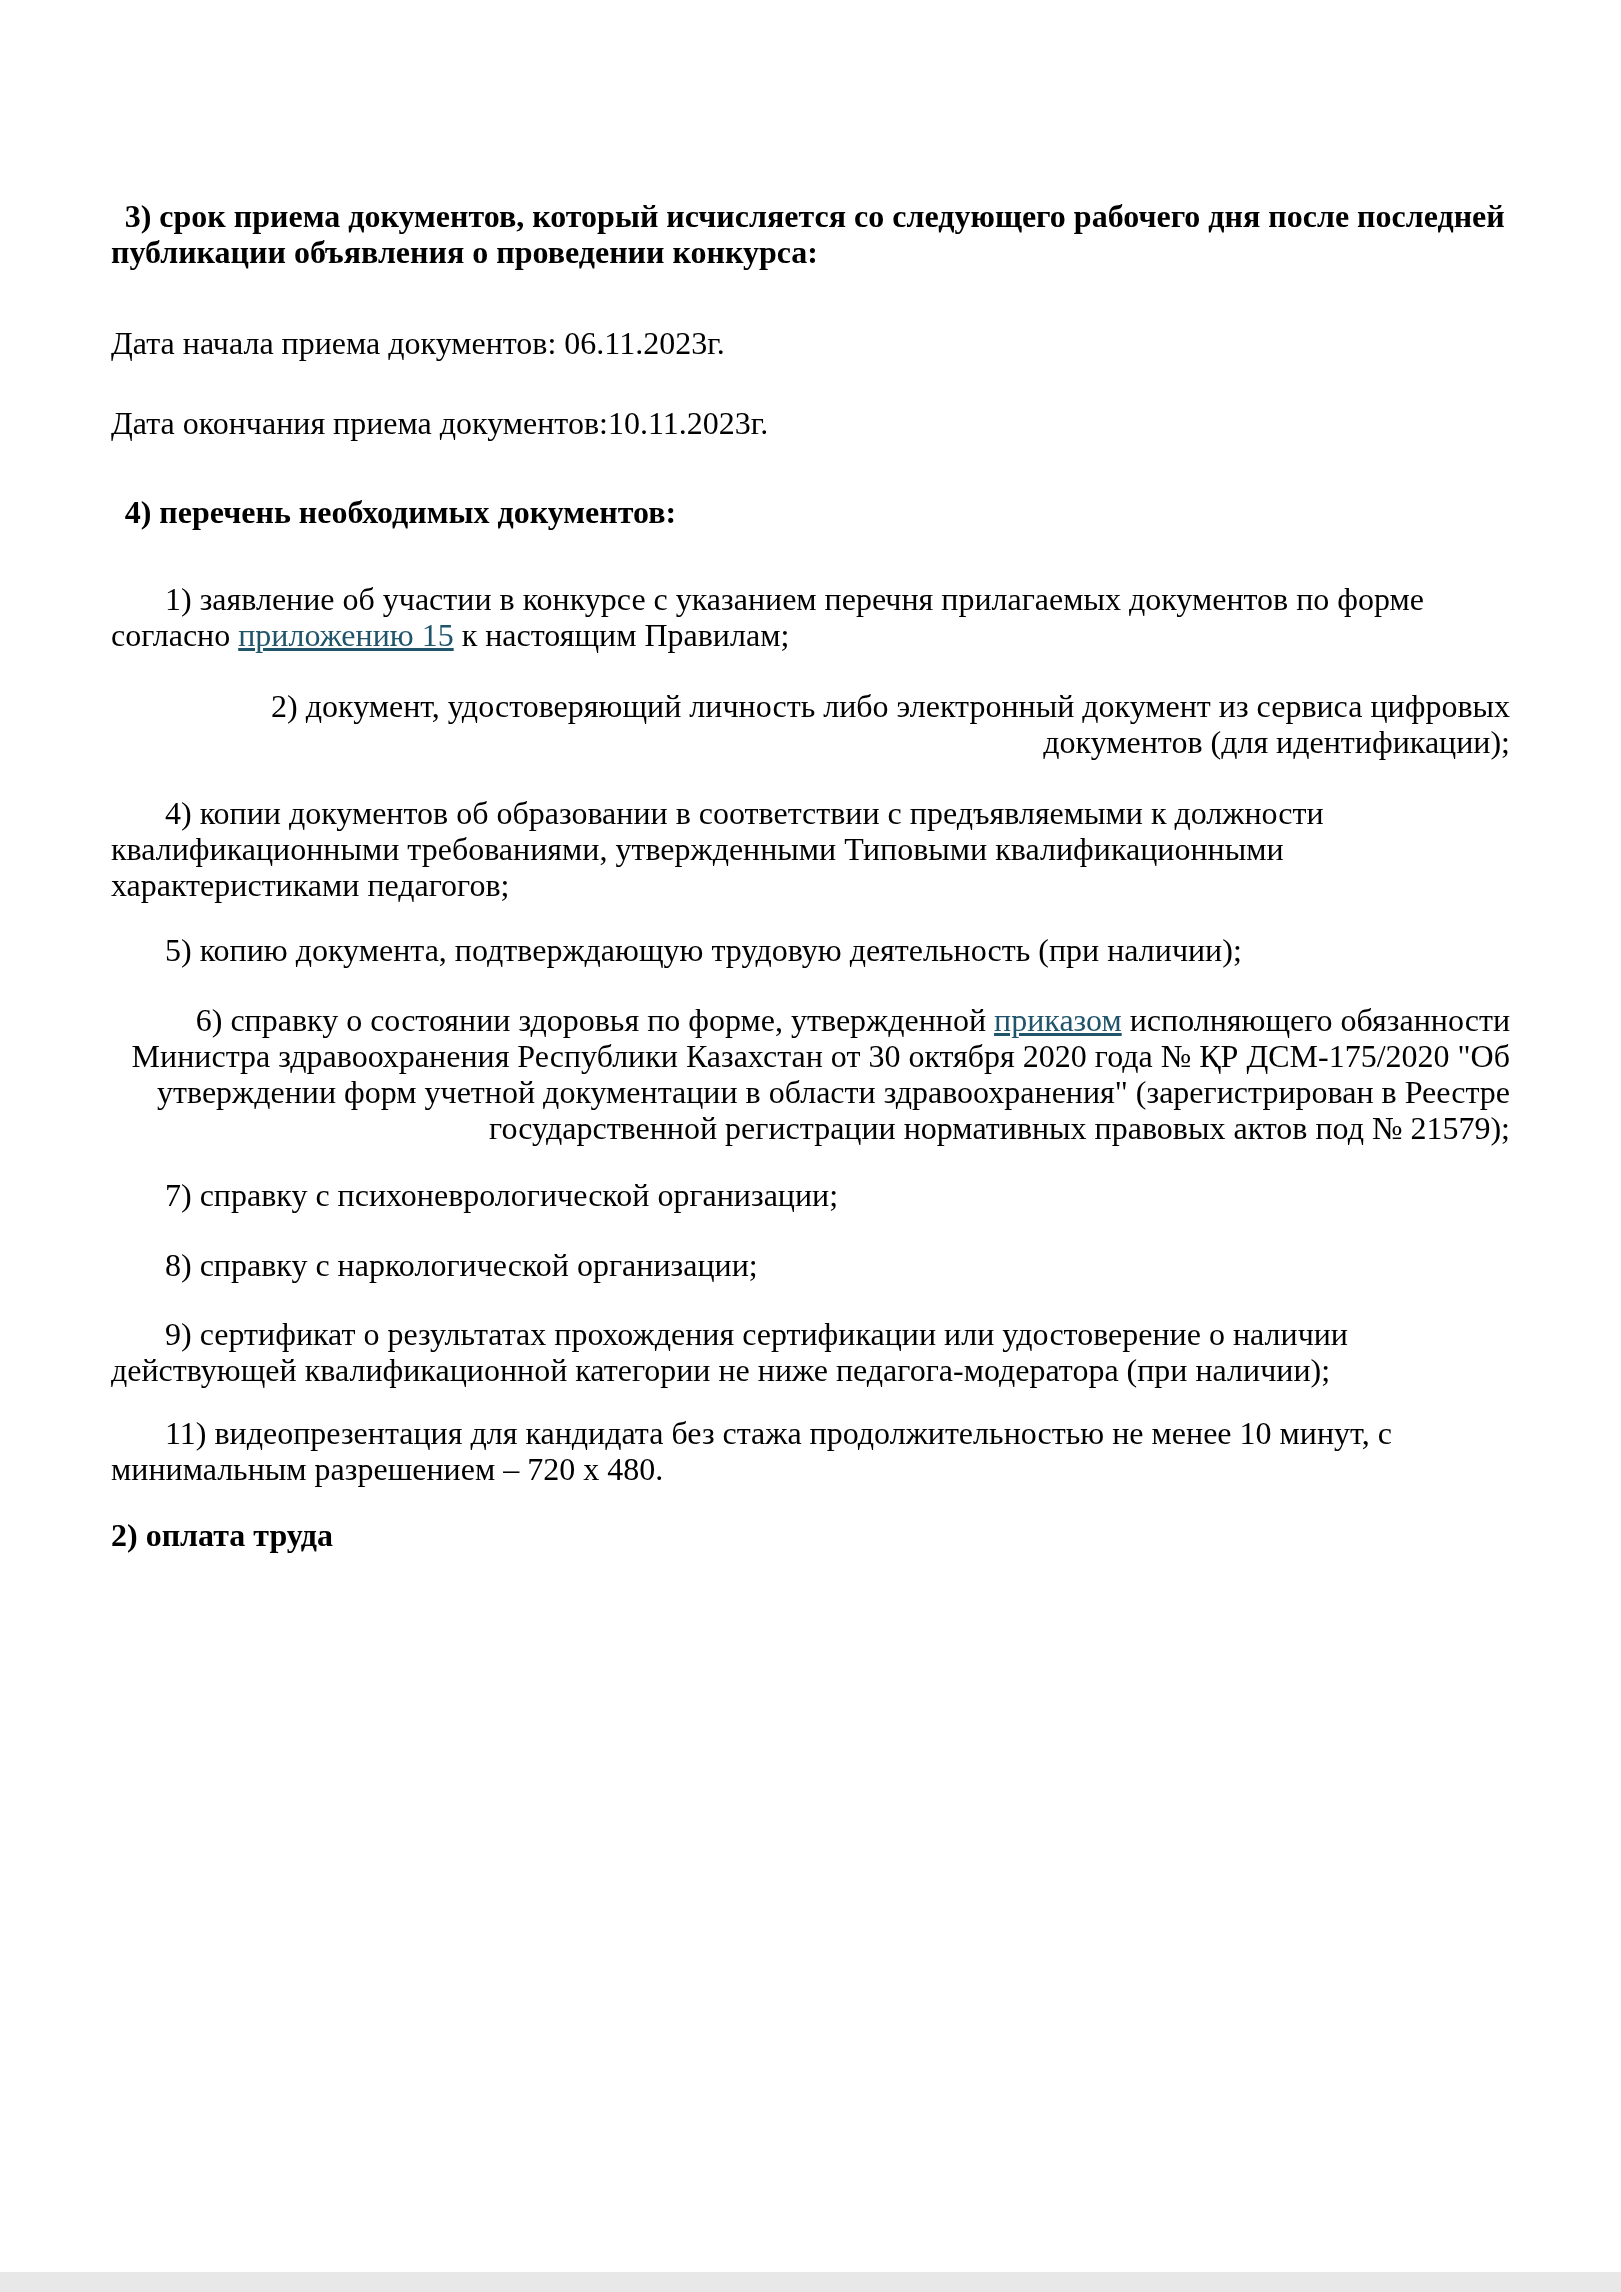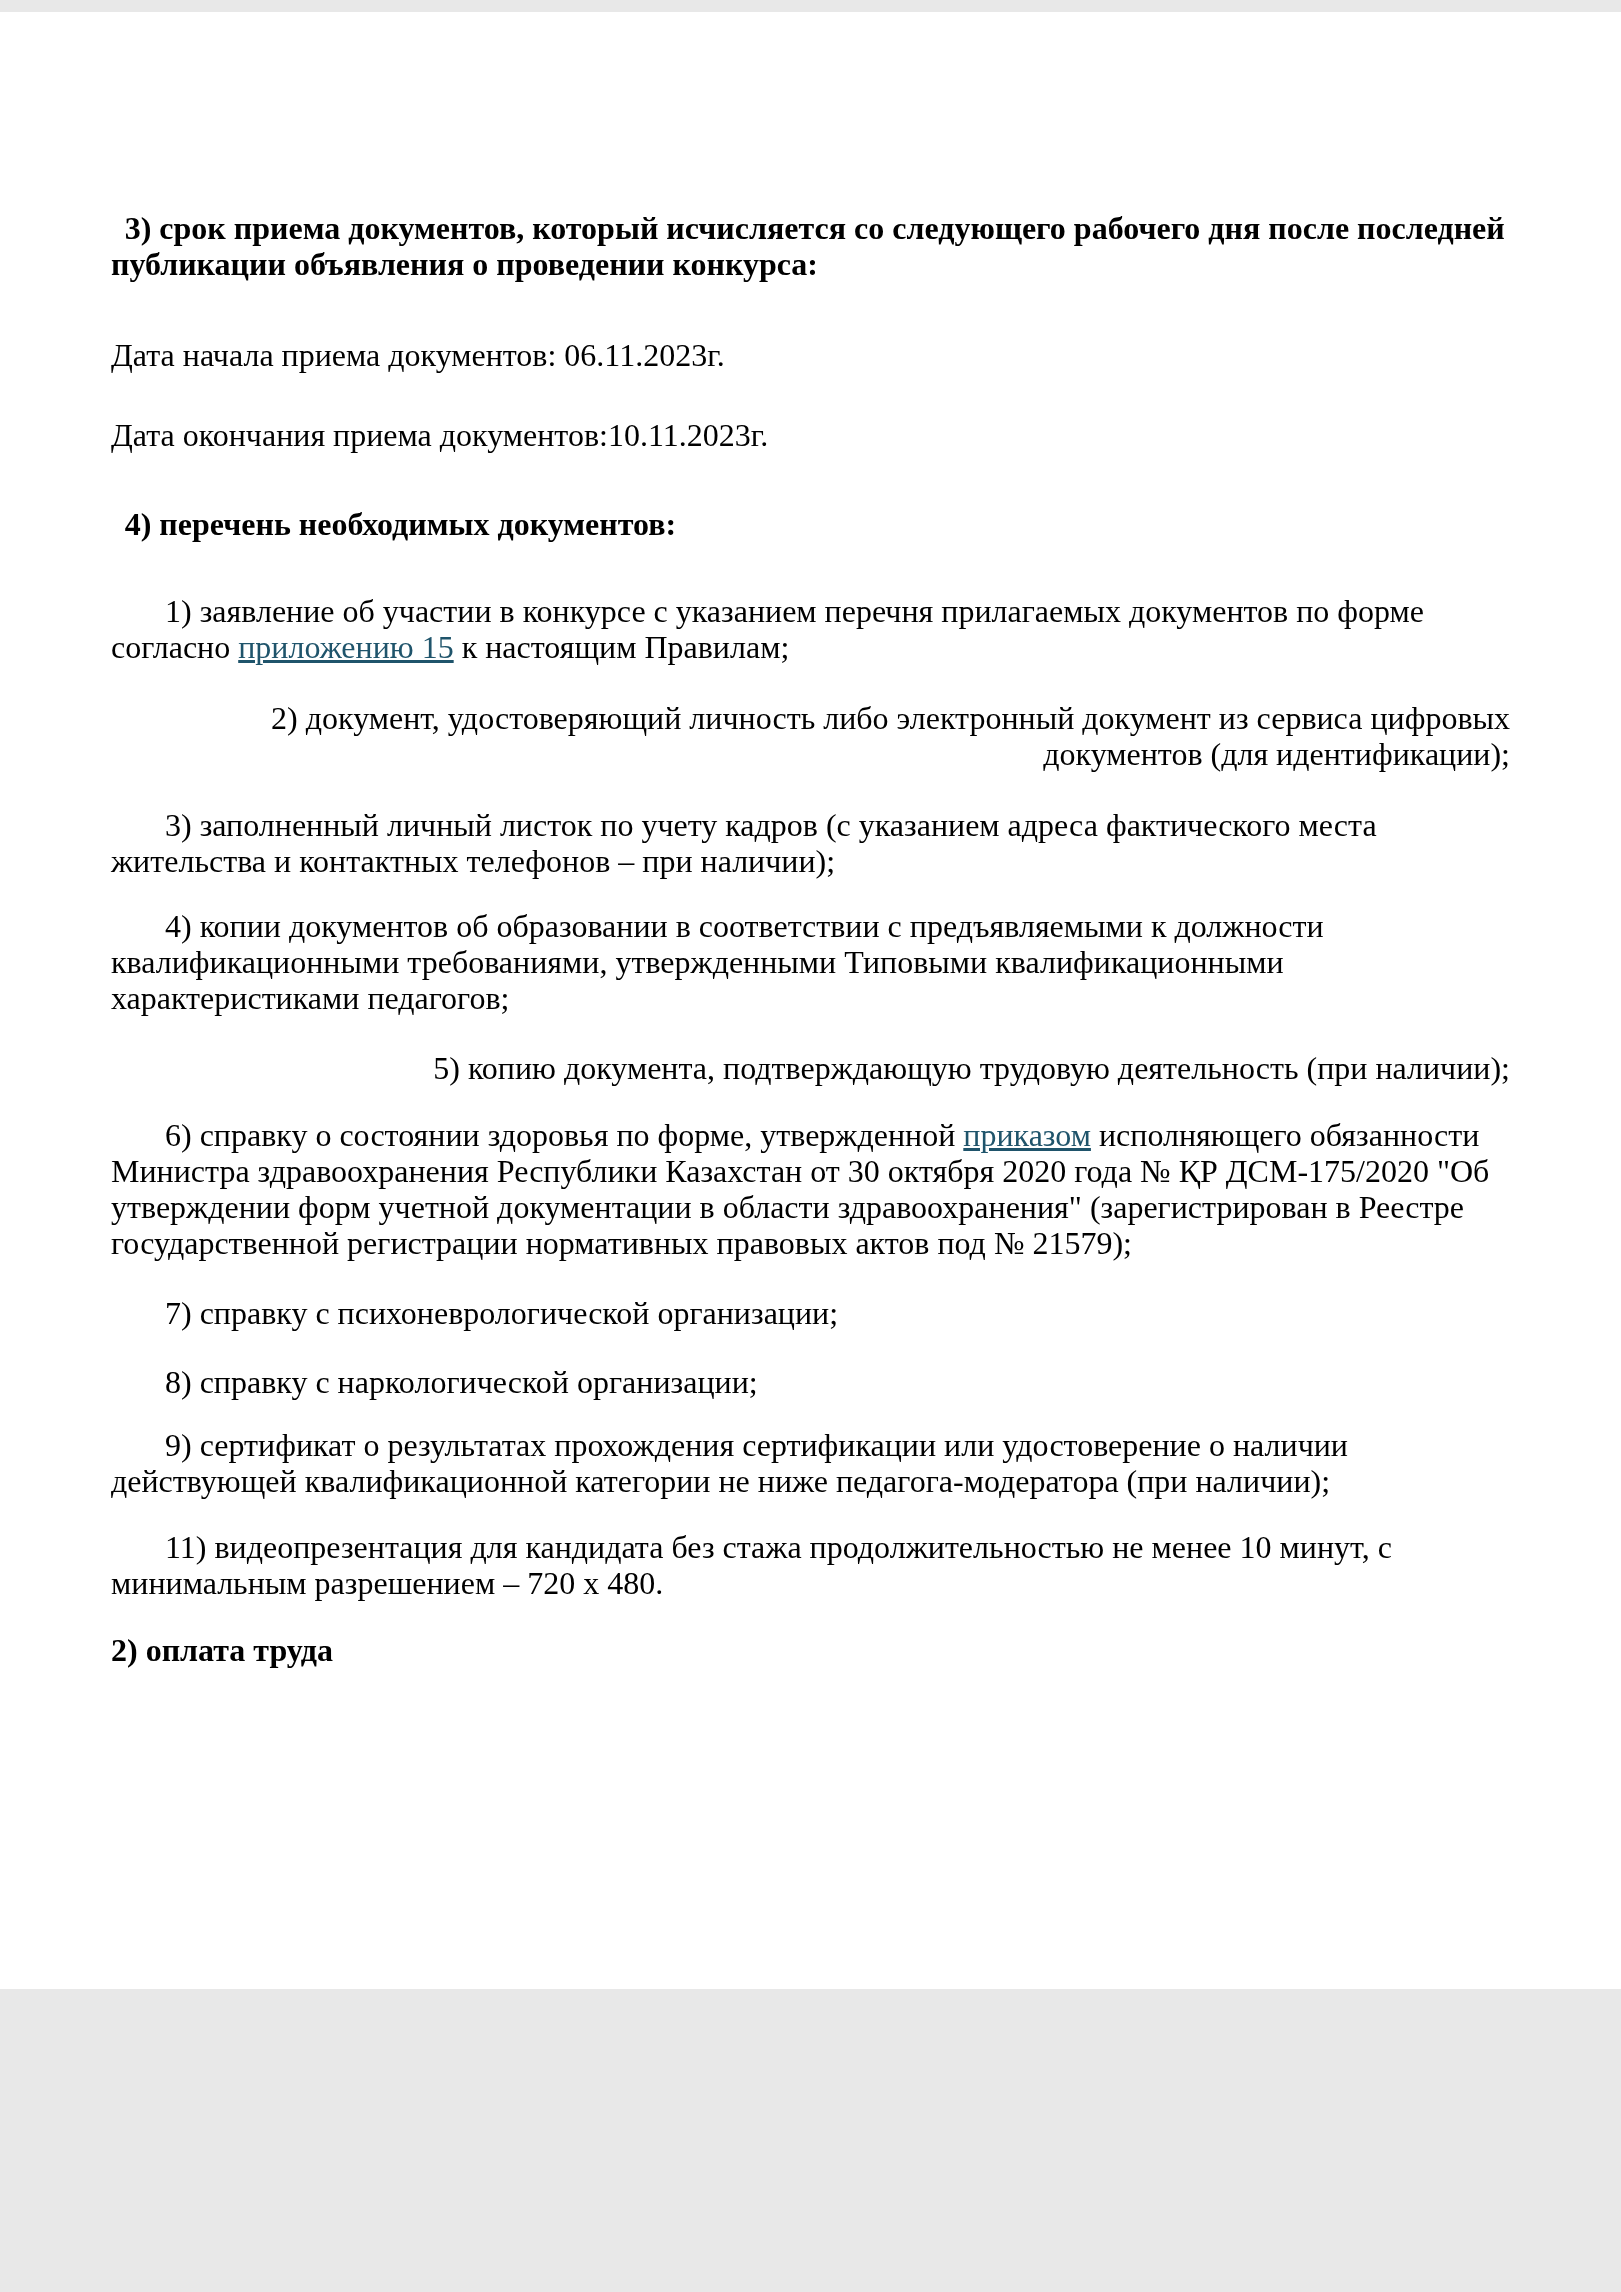--- a/index.html
+++ b/index.html
@@ -4,22 +4,22 @@
 <title>Document</title>
 <style>
   html, body { margin: 0; padding: 0; }
   body {
     background: #e8e8e8;
     font-family: "Liberation Serif", "DejaVu Serif", serif;
   }
   .page {
     position: relative;
     width: 1621px;
-    height: 1977px;
-    margin: 12px auto;
+    height: 2272px;
+    margin: 0 auto;
     background: #ffffff;
     color: #000000;
     overflow: hidden;
   }
   .doc {
     padding: 198px 111px 0 111px;
     font-size: 32px;
     line-height: 36px;
     text-align: left;
   }
@@ -54,21 +54,20 @@
 <body>
 
 <div class="page" style="background: rgb(255, 255, 255); color: rgb(0, 0, 0);">
   <div class="doc">
       <p class="b ind-sm"><span>3) срок приема документов, который исчисляется со следующего рабочего дня после последней публикации объявления о проведении конкурса:</span></p>
       <p><span>Дата начала приема документов: 06.11.2023г.</span></p>
       <p><span>Дата окончания приема документов:10.11.2023г.</span></p>
       <p class="b ind-sm"><span>4) перечень необходимых документов:</span></p>
       <p class="ind-item"><span>1) заявление об участии в конкурсе с указанием перечня прилагаемых документов по форме согласно </span><a href="#" class="lnk">приложению 15</a><span> к настоящим Правилам;</span></p>
       <p class="ind-item"><span>2) документ, удостоверяющий личность либо электронный документ из сервиса цифровых документов (для идентификации);</span></p>
-      <p class="ind-item"><span>3) заполненный личный листок по учету кадров (с указанием адреса фактического места жительства и контактных телефонов – при наличии);</span></p>
       <p class="ind-item"><span>4) копии документов об образовании в соответствии с предъявляемыми к должности квалификационными требованиями, утвержденными Типовыми квалификационными характеристиками педагогов;</span></p>
       <p class="ind-item"><span>5) копию документа, подтверждающую трудовую деятельность (при наличии);</span></p>
       <p class="ind-item"><span>6) справку о состоянии здоровья по форме, утвержденной </span><a href="#" class="lnk">приказом</a><span> исполняющего обязанности Министра здравоохранения Республики Казахстан от 30 октября 2020 года № ҚР ДСМ-175/2020 "Об утверждении форм учетной документации в области здравоохранения" (зарегистрирован в Реестре государственной регистрации нормативных правовых актов под № 21579);</span></p>
       <p class="ind-item"><span>7) справку с психоневрологической организации;</span></p>
       <p class="ind-item"><span>8) справку с наркологической организации;</span></p>
       <p class="ind-item"><span>9) сертификат о результатах прохождения сертификации или удостоверение о наличии действующей квалификационной категории не ниже педагога-модератора (при наличии);</span></p>
       <p class="ind-item"><span>11) видеопрезентация для кандидата без стажа продолжительностью не менее 10 минут, с минимальным разрешением – 720 х 480.</span></p>
       <p class="b"><span>2) оплата труда</span></p>
     </div>
 </div>

